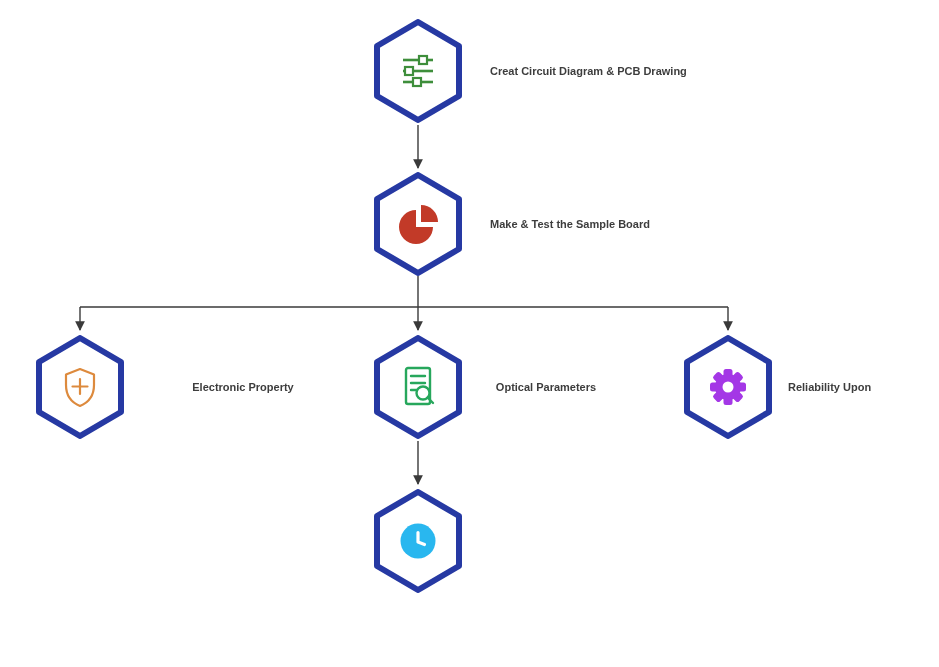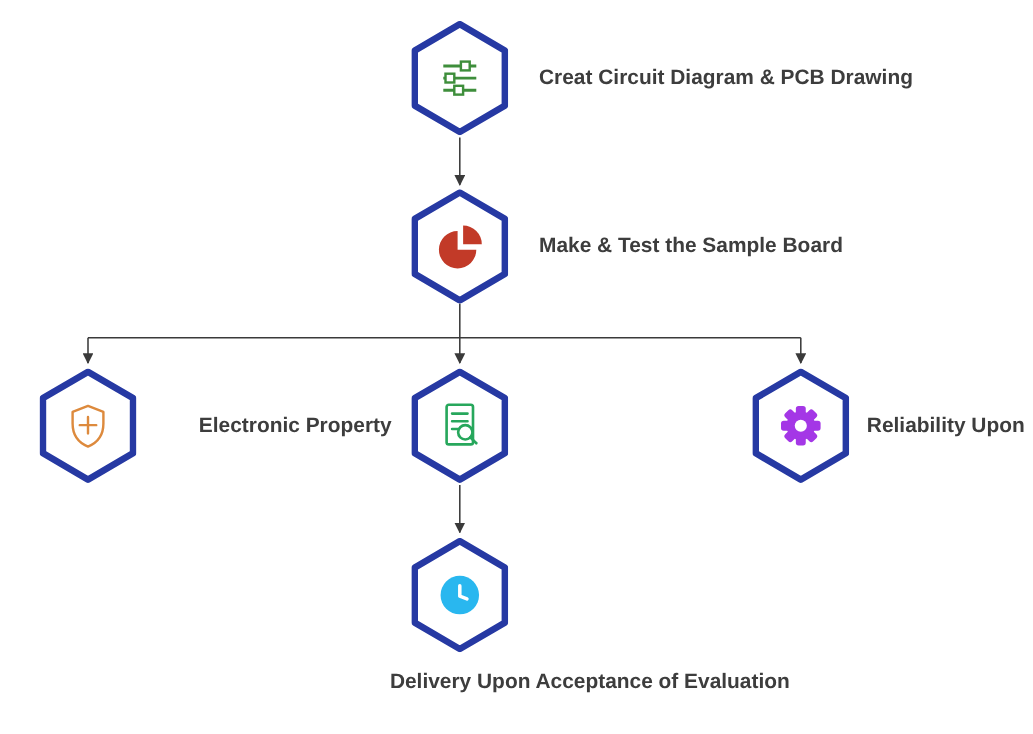--- a/index.html
+++ b/index.html
@@ -31,28 +31,28 @@
   }
   .icon {
     position: absolute;
     left: 22px; top: 30px;
     width: 44px; height: 44px;
     display: block;
   }
   .icon svg { width: 44px; height: 44px; display: block; }
   .label {
     position: absolute;
-    font-size: 19px;
+    font-size: 11px;
     font-weight: bold;
     color: var(--text, #3d3d3d);
     line-height: 21px;
     white-space: nowrap;
     transform: translateY(-50%);
   }
-  .label.center { text-align: right; }
+  .label.center { text-align: center; }
 </style>
 </head>
 <body>
 
 <div class="canvas">
 
   <svg class="connectors" xmlns="http://www.w3.org/2000/svg">
     <defs>
       <marker id="arrow" viewBox="0 0 10 10" refX="9" refY="5" markerWidth="7" markerHeight="7" orient="auto-start-reverse">
         <path d="M0,0 L10,5 L0,10 z" fill="#3a3a3a"></path>
@@ -121,20 +121,21 @@
     <span class="icon" style="color: rgb(39, 167, 92);">
       <svg viewBox="0 0 44 44">
         <rect x="10" y="3" width="24" height="36" rx="2" fill="none" stroke="currentColor" stroke-width="2.4"></rect>
         <path d="M15,11 H29 M15,18 H29 M15,25 H21" fill="none" stroke="currentColor" stroke-width="2.4" stroke-linecap="round"></path>
         <circle cx="27" cy="28" r="6.5" fill="#ffffff" stroke="currentColor" stroke-width="2.4"></circle>
         <line x1="31.5" y1="32.5" x2="37" y2="38" stroke="currentColor" stroke-width="2.4" stroke-linecap="round"></line>
       </svg>
     </span>
   </div>
   <div class="label center" style="left:455px; top:387px; width:182px;">
+    <div>Optical Parameters</div>
   </div>
 
   <div class="node" style="left:684px; top:335px;">
     <svg class="hex" viewBox="0 0 88 104">
         <polygon points="44,3 85,27 85,77 44,101 3,77 3,27"></polygon>
       </svg>
     <span class="icon" style="color: rgb(164, 55, 230);">
       <svg viewBox="0 0 44 44">
         <g transform="translate(22,22)" fill="currentColor">
           <rect x="-4.5" y="-18" width="9" height="36" rx="2.5"></rect>
@@ -153,15 +154,14 @@
     <svg class="hex" viewBox="0 0 88 104">
         <polygon points="44,3 85,27 85,77 44,101 3,77 3,27"></polygon>
       </svg>
     <span class="icon" style="color: rgb(41, 183, 239);">
       <svg viewBox="0 0 44 44">
         <circle cx="22" cy="22" r="17.5" fill="currentColor"></circle>
         <path d="M22,13.5 V23 L28.5,25.5" fill="none" stroke="#ffffff" stroke-width="3.2" stroke-linecap="round" stroke-linejoin="round"></path>
       </svg>
     </span>
   </div>
-  <div class="label center" style="left:118px; top:620px; width:600px;">Delivery Upon Acceptance of Evaluation</div>
 
 </div>
 
 </body></html>

